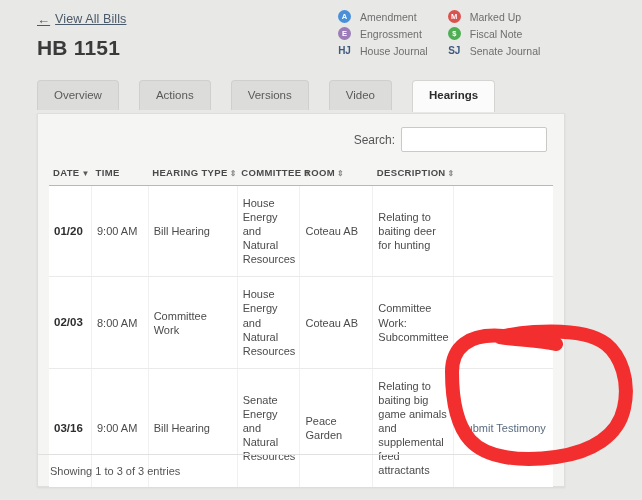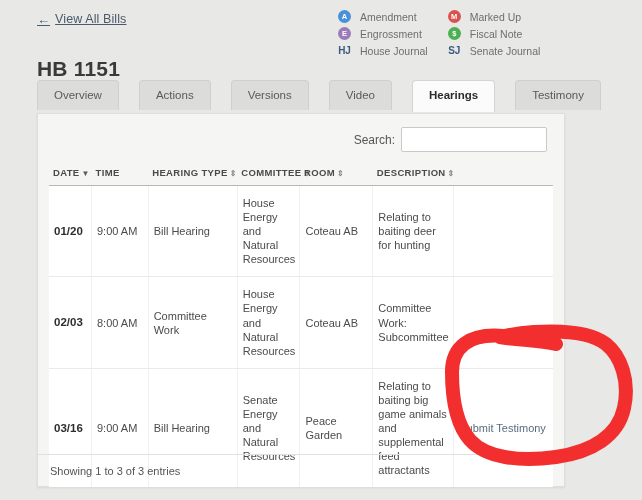--- a/index.html
+++ b/index.html
@@ -16,21 +16,21 @@
     position: absolute; left: 37px; top: 12px;
     font-size: 12.5px; color: #4a5a6a; letter-spacing: .1px;
     display: flex; align-items: center; gap: 5px;
   }
   .back-arrow { font-size: 13px; color: #3d5a80; line-height: 1; }
   .assembly {
     position: absolute; left: 37px; top: 35px;
     font-size: 11.5px; font-weight: bold; color: #2f4f70; letter-spacing: .1px;
   }
   .bill-no {
-    position: absolute; left: 37px; top: 57px;
+    position: absolute; left: 37px; top: 36px;
     font-size: 21px; font-weight: bold; color: #3a3a3a; letter-spacing: .2px;
   }
 
   
   .legend { position: absolute; left: 338px; top: 9px; display: flex; gap: 20px; }
   .legend-col { display: flex; flex-direction: column; gap: 2px; }
   .legend-row { display: flex; align-items: center; gap: 9px; height: 15px; }
   .badge {
     width: 13px; height: 13px; border-radius: 50%;
     display: flex; align-items: center; justify-content: center;
@@ -162,21 +162,20 @@
       </div>
     </div>
   </div>
 
   <div class="tabs">
     <div class="tab">Overview</div>
     <div class="tab">Actions</div>
     <div class="tab">Versions</div>
     <div class="tab">Video</div>
     <div class="tab active">Hearings</div>
-    <div class="tab">Testimony</div>
   </div>
 
   <div class="panel">
 
     <div class="search-bar">
       <span class="search-label">Search:</span>
       <input class="search-input" type="text" placeholder="" style="">
     </div>
 
     <div class="tbl-wrap">

